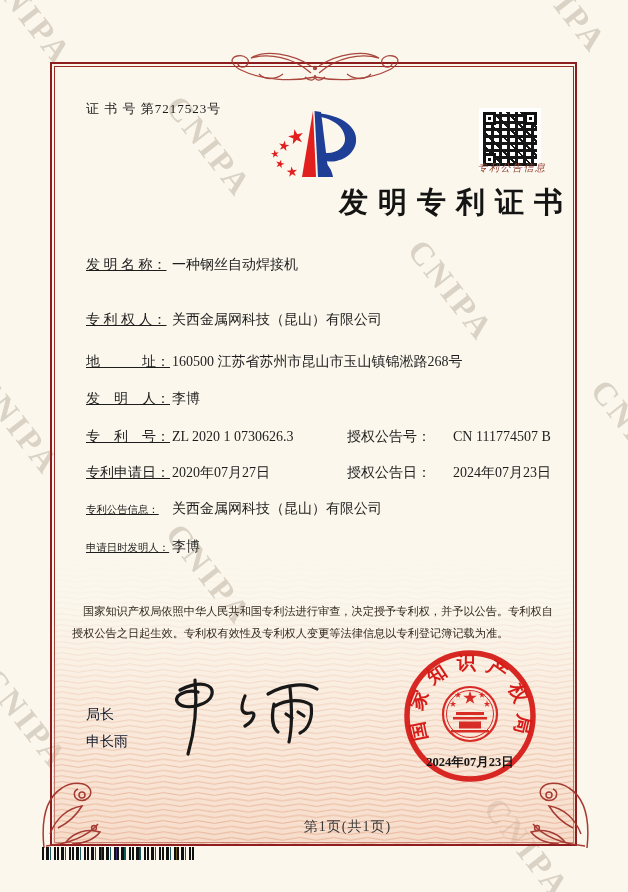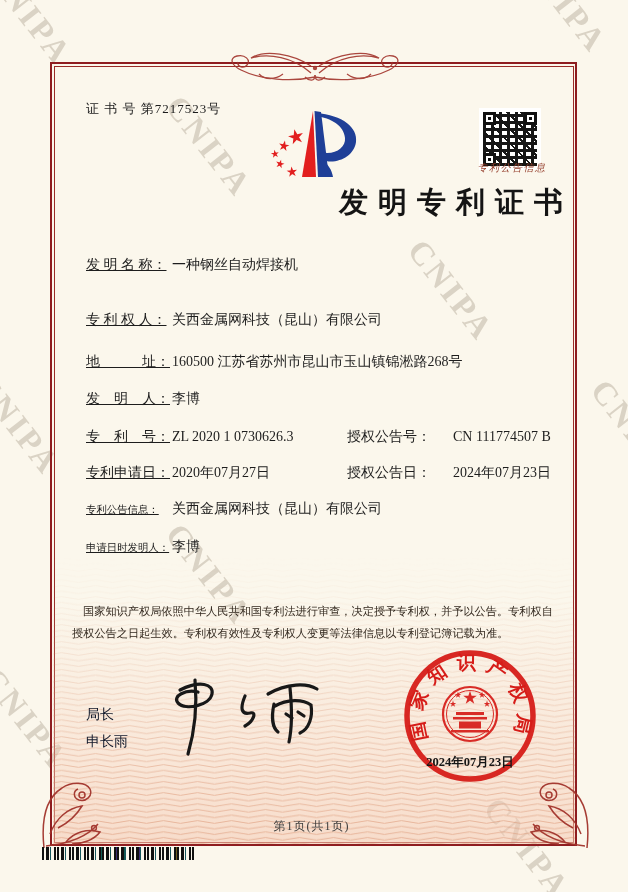--- a/index.html
+++ b/index.html
@@ -53,22 +53,22 @@
 
   .body-par{position:absolute;left:72px;top:601px;width:486px;font-size:11.2px;line-height:21.5px;
       color:#33291f;text-indent:11px;z-index:4;}
 
   .director{position:absolute;left:86px;top:701px;font-size:14px;line-height:27px;color:#0f172a;z-index:4;}
 
   .sig{position:absolute;left:150px;top:668px;z-index:4;}
 
   .seal{position:absolute;left:395px;top:642px;z-index:5;}
 
-  .footer{position:absolute;left:50px;top:818px;width:523px;text-align:center;font-size:12px;
-      letter-spacing:1px;color:#3a3a3a;z-index:4;}
+  .footer{position:absolute;left:50px;top:818px;width:523px;text-align:center;font-size:14px;
+      letter-spacing:1px;color:#3a3a3a;z-index:4;padding-left:36px;}
 
   .barcode{position:absolute;left:42px;top:847px;width:154px;height:13px;z-index:4;
       background-image:
         repeating-linear-gradient(90deg,#101010 0 2px,transparent 2px 4px,#101010 4px 7px,transparent 7px 8px,#14565c 8px 9px,transparent 9px 12px,#101010 12px 14px,transparent 14px 15px),
         repeating-linear-gradient(90deg,transparent 0 5px,#3b2d72 5px 6px,transparent 6px 13px,#145c55 13px 14px,transparent 14px 19px,#6e5b1f 19px 20px,transparent 20px 23px);}
 
   .flourish{position:absolute;z-index:3;}
   .f-top{left:221px;top:47px;}
   .f-bl{left:36px;top:778px;}
   .f-br{left:515px;top:778px;transform:scaleX(-1);}

